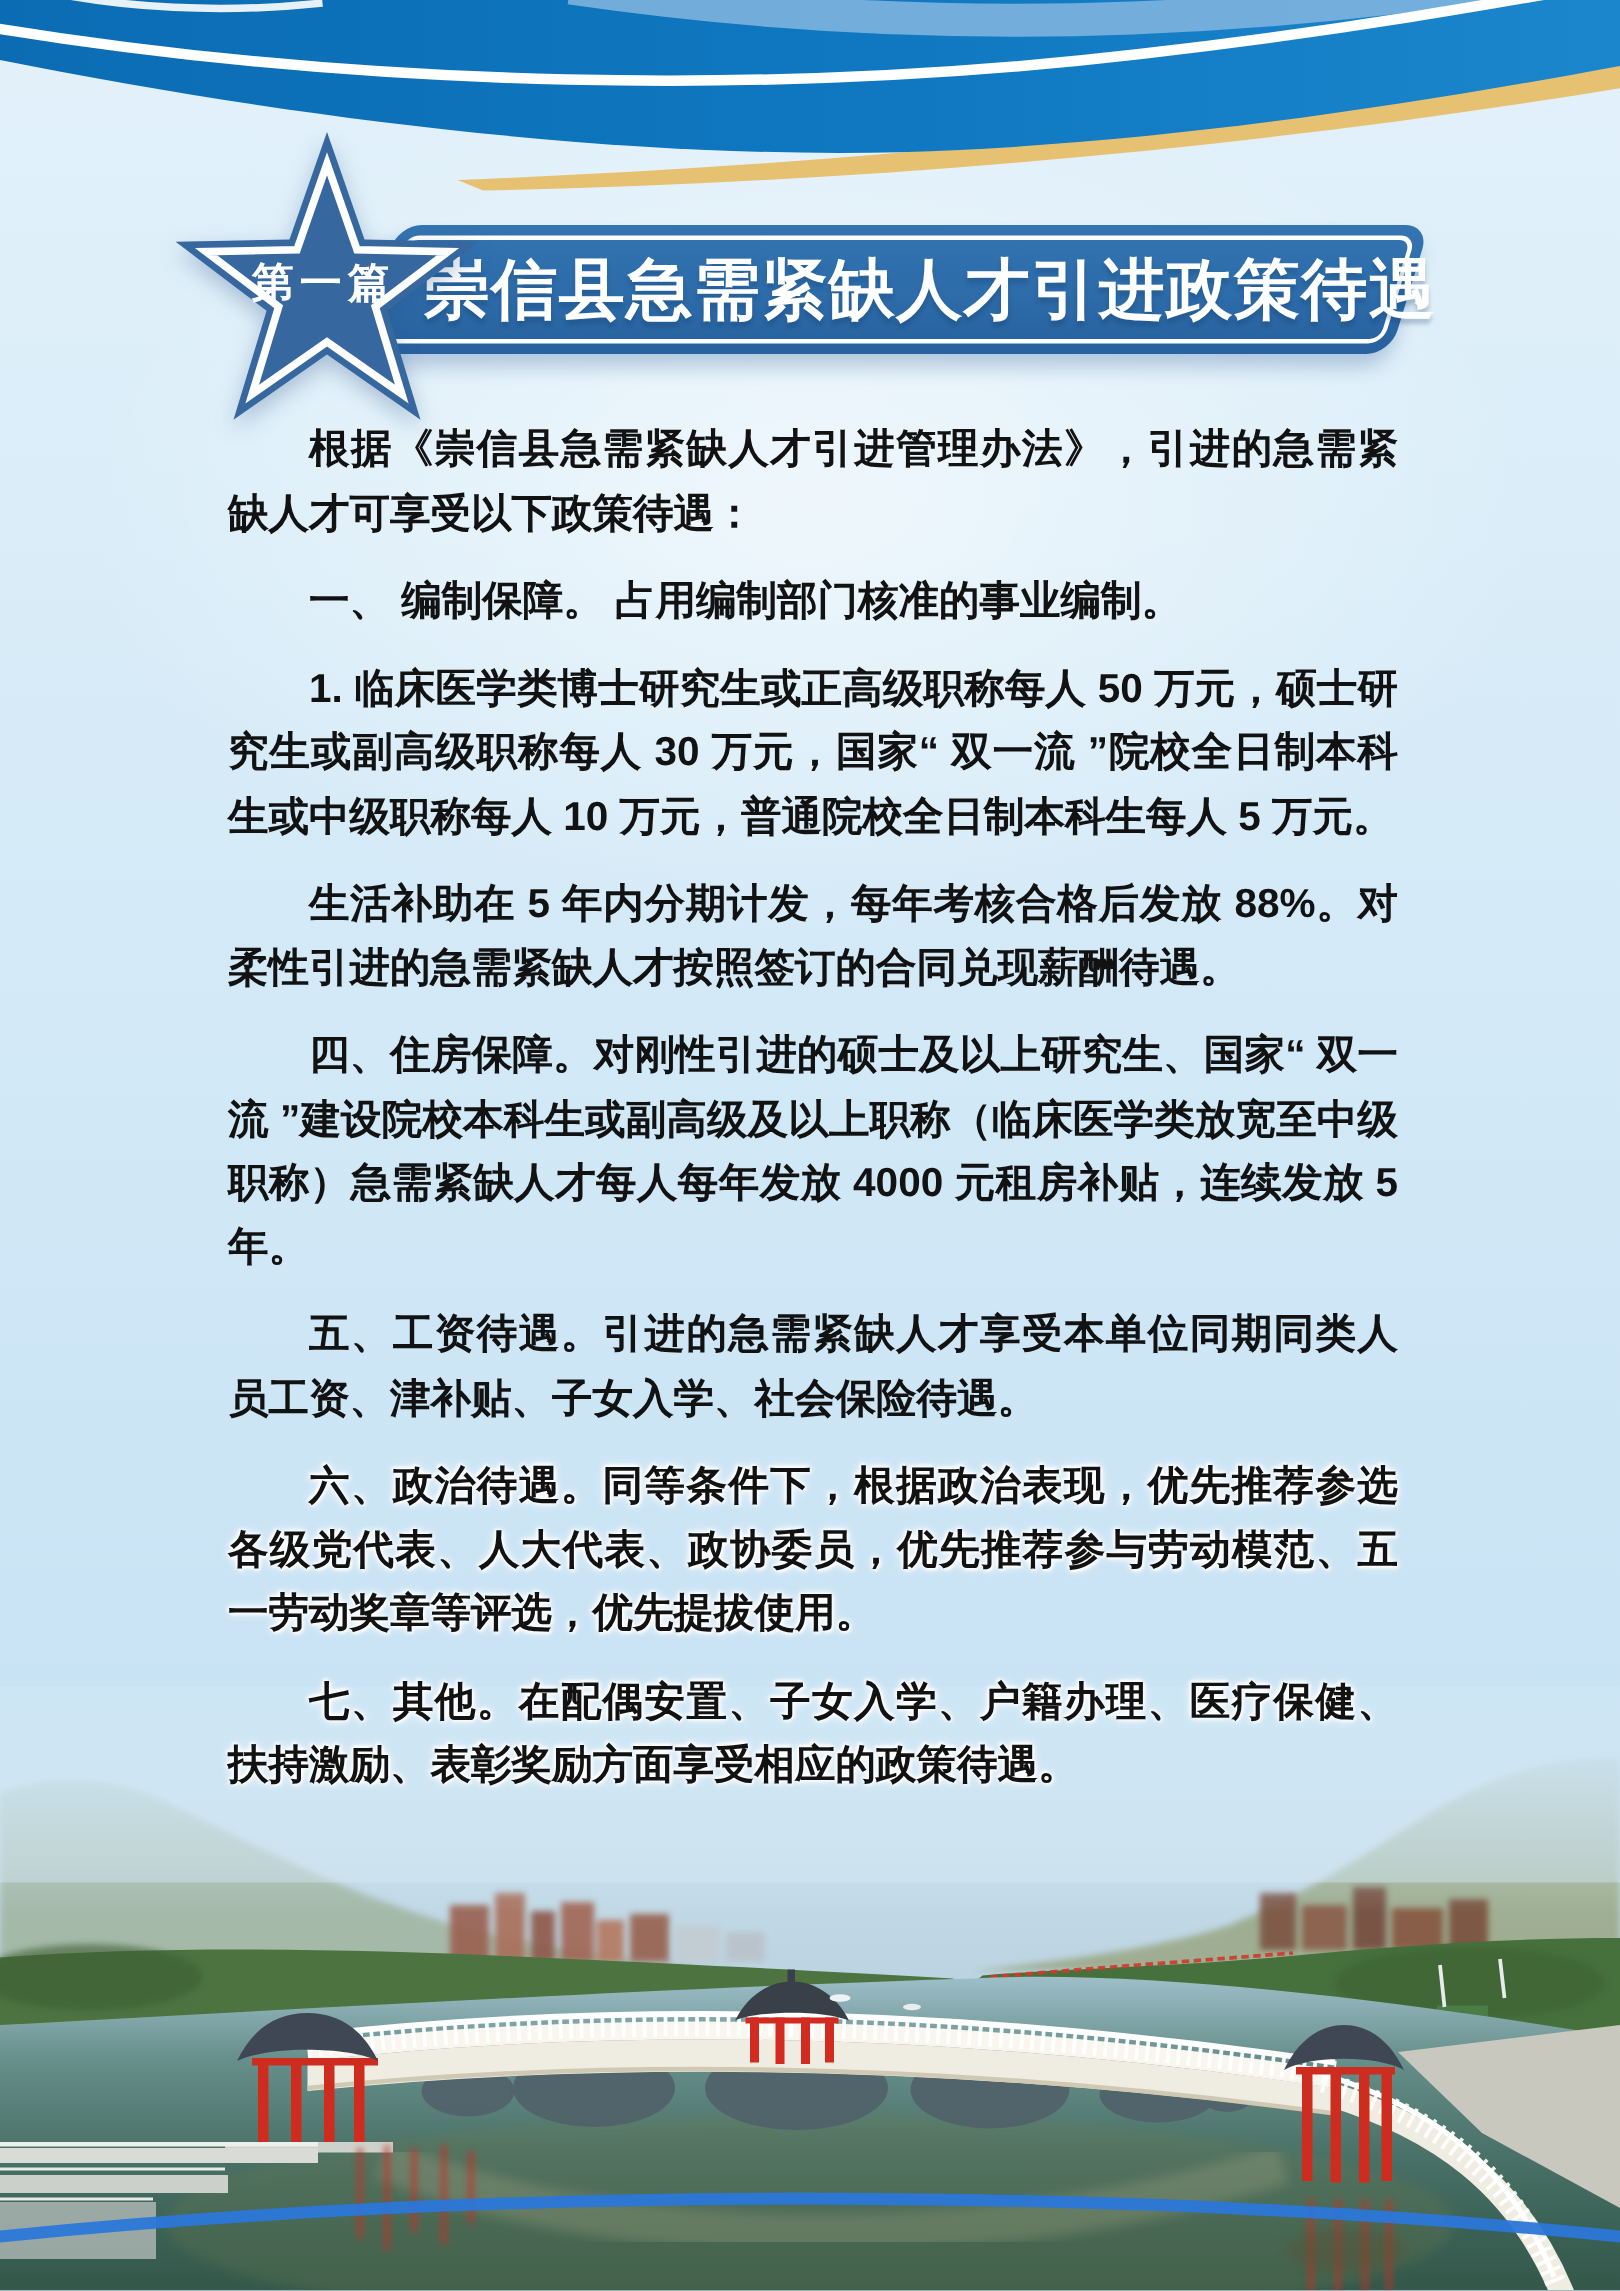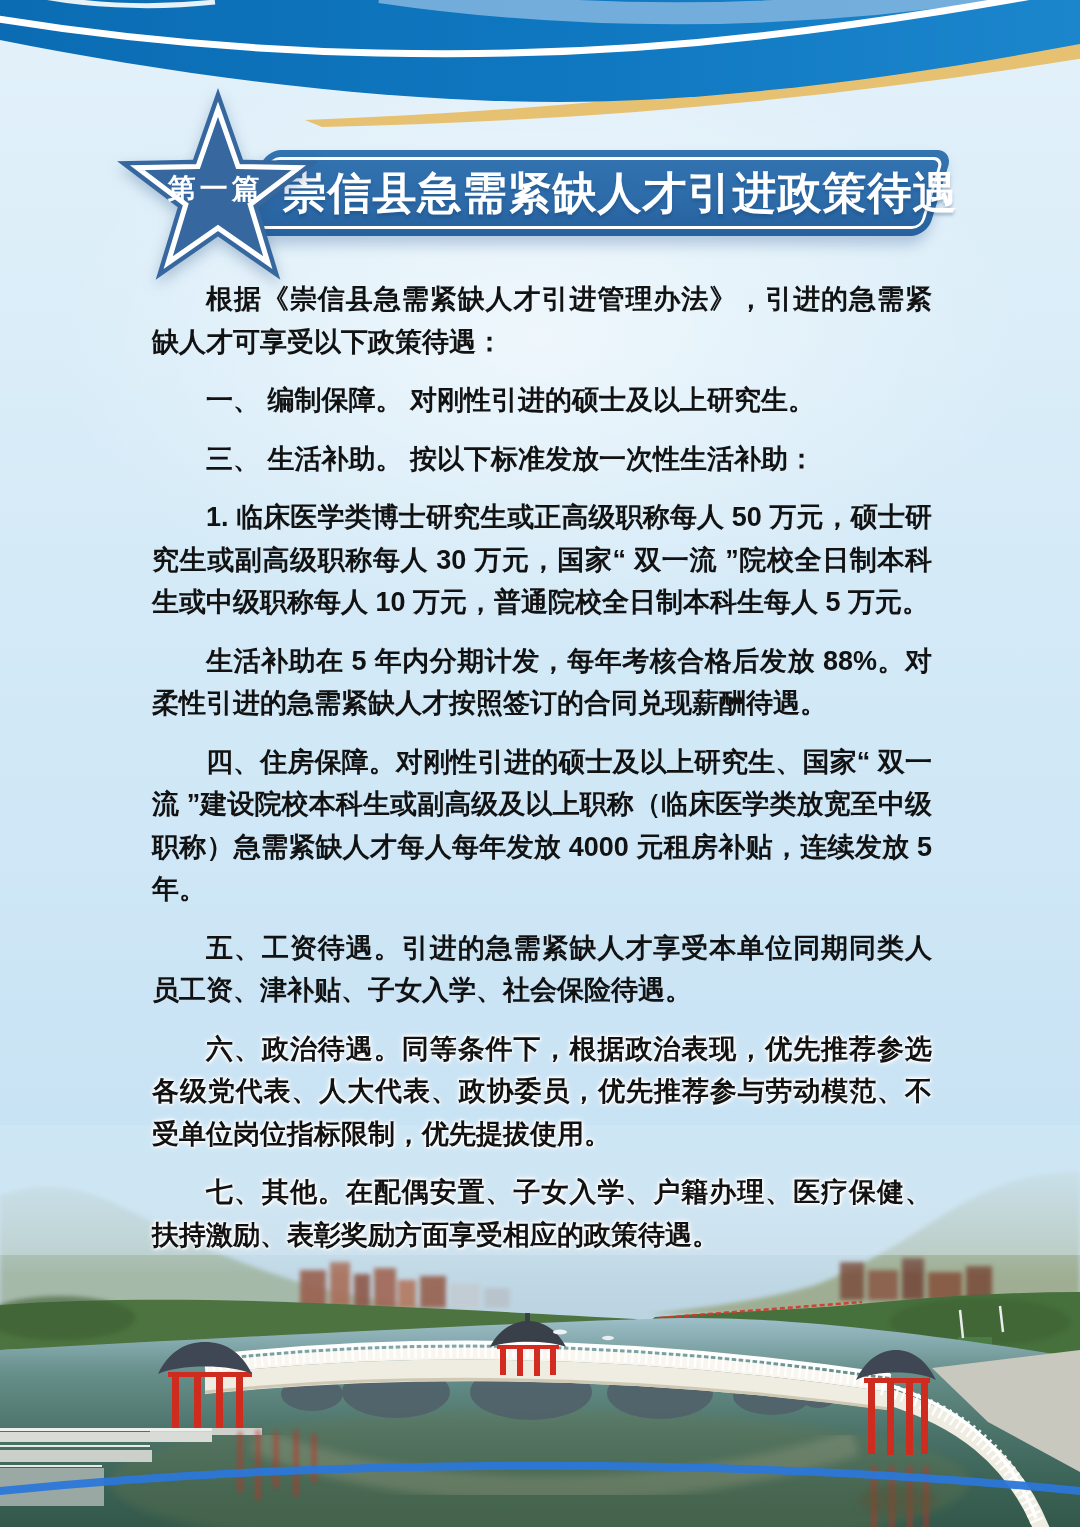--- a/index.html
+++ b/index.html
@@ -213,23 +213,22 @@
       </g>
     </svg>
     <span class="label">第一篇</span>
   </div>
 
   <div class="title-banner"></div>
   <div class="banner-title">崇信县急需紧缺人才引进政策待遇</div>
 
   <div class="policy-text">
       <p class="para">根据《崇信县急需紧缺人才引进管理办法》，引进的急需紧缺人才可享受以下政策待遇：</p>
-      <p class="para">一、 编制保障。 对刚性引进的硕士及以上研究生。</p>
-      <p class="para">三、 生活补助。 按以下标准发放一次性生活补助：</p>
+      <p class="para">一、 编制保障。 占用编制部门核准的事业编制。</p>
       <p class="para">1. 临床医学类博士研究生或正高级职称每人 50 万元，硕士研究生或副高级职称每人 30 万元，国家“ 双一流 ”院校全日制本科生或中级职称每人 10 万元，普通院校全日制本科生每人 5 万元。</p>
       <p class="para">生活补助在 5 年内分期计发，每年考核合格后发放 88%。对柔性引进的急需紧缺人才按照签订的合同兑现薪酬待遇。</p>
       <p class="para">四、住房保障。对刚性引进的硕士及以上研究生、国家“ 双一流 ”建设院校本科生或副高级及以上职称（临床医学类放宽至中级职称）急需紧缺人才每人每年发放 4000 元租房补贴，连续发放 5 年。</p>
       <p class="para">五、工资待遇。引进的急需紧缺人才享受本单位同期同类人员工资、津补贴、子女入学、社会保险待遇。</p>
-      <p class="para on-photo">六、政治待遇。同等条件下，根据政治表现，优先推荐参选各级党代表、人大代表、政协委员，优先推荐参与劳动模范、不受单位岗位指标限制，优先提拔使用。</p>
+      <p class="para on-photo">六、政治待遇。同等条件下，根据政治表现，优先推荐参选各级党代表、人大代表、政协委员，优先推荐参与劳动模范、五一劳动奖章等评选，优先提拔使用。</p>
       <p class="para on-photo">七、其他。在配偶安置、子女入学、户籍办理、医疗保健、扶持激励、表彰奖励方面享受相应的政策待遇。</p>
     </div>
 
 </div>
 
 </body></html>

